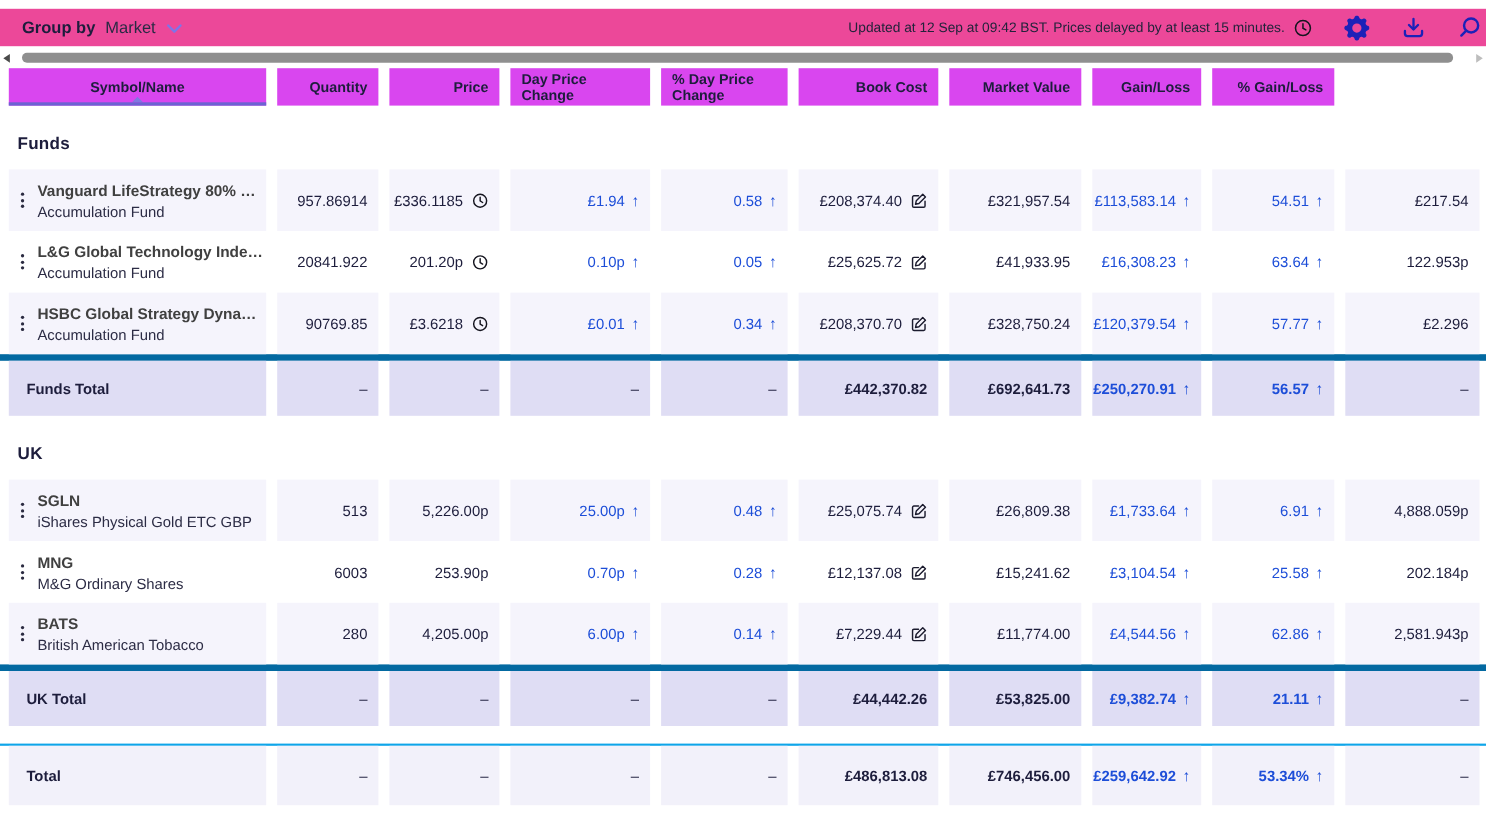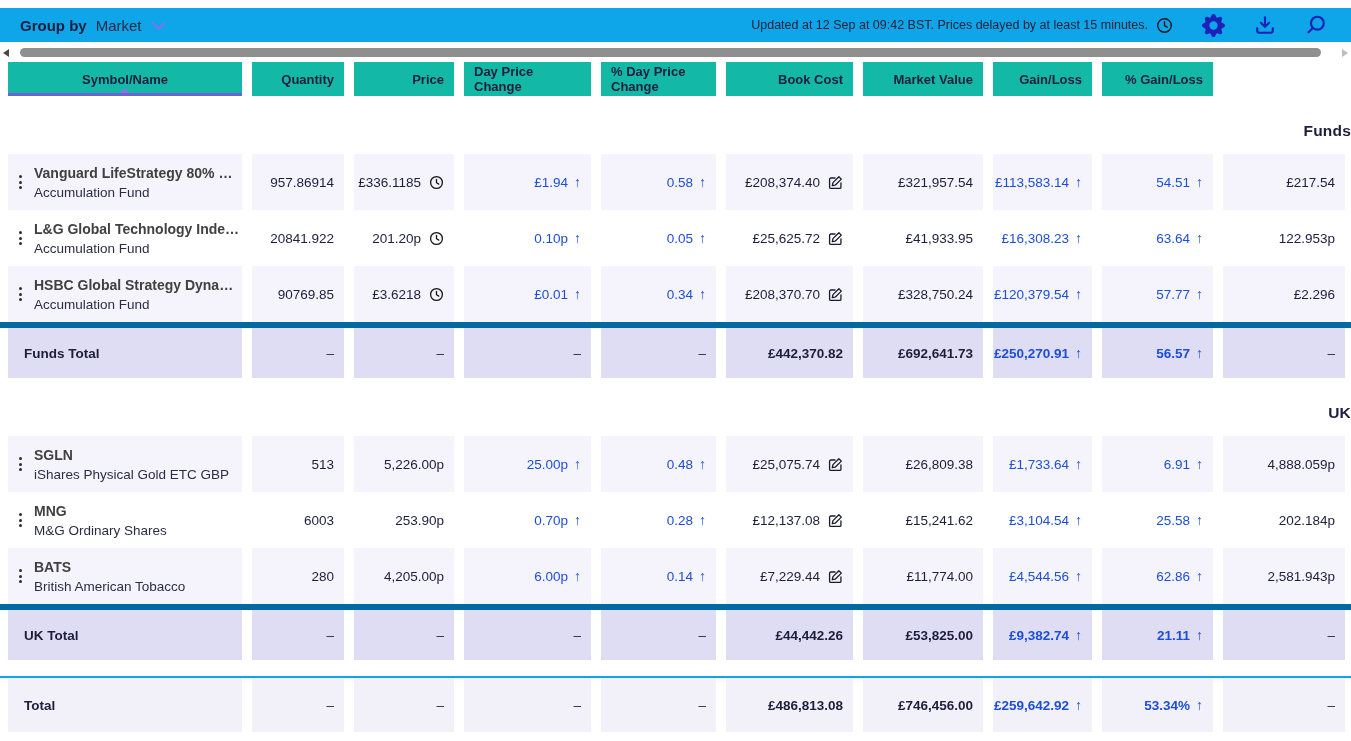--- a/index.html
+++ b/index.html
@@ -4,23 +4,23 @@
 <style>
   * { box-sizing: border-box; }
   html,body { margin:0; padding:0; }
   body {
     width:1351px; height:741px; overflow:hidden;
     background:#fff; color:#1d1d3c;
     font-family:"Liberation Sans", sans-serif;
   }
   
   .topbar {
-    margin-top:8px; height:34px; background:#0ea5e9;
+    margin-top:8px; height:34px; background:#ec4899;
     display:flex; align-items:center; justify-content:space-between;
-    padding:0 24px 0 20px;
+    padding:0 4px 0 20px;
   }
   .groupby { display:flex; align-items:center; gap:9px; cursor:pointer; }
   .gb-label { font-weight:bold; font-size:15px; }
   .gb-value { font-size:15px; color:#2a2a44; }
   .chev { display:flex; margin-top:2px; }
   .top-right { display:flex; align-items:center; gap:29px; }
   .updated-wrap { display:flex; align-items:center; gap:8px; }
   .updated { font-size:12.5px; color:#23233b; }
   .tool-ic { display:flex; cursor:pointer; }
   
@@ -33,34 +33,34 @@
   .sarrow.right { right:3px; border-left:6px solid #bdbdbd; }
   
   .grid {
     display:grid;
     grid-template-columns:234px 92px 100px 127px 115px 127px 120px 99px 111px minmax(110px,1fr);
     column-gap:10px; padding:0 6px 0 8px;
   }
   
   .hrow { margin-top:4px; }
   .hcell {
-    position:relative; height:34px; background:#14b8a6;
+    position:relative; height:34px; background:#d946ef;
     display:flex; align-items:center; justify-content:flex-end;
     padding:0 10px; font-size:13px; font-weight:bold; cursor:pointer;
   }
   .hcell.center { justify-content:center; }
   .hcell.sorted { justify-content:center; }
   .hcell.sorted::after { content:""; position:absolute; left:0; right:0; bottom:0;
                          height:3px; background:#6c63d2; }
   .hcell.sorted::before { content:""; position:absolute; left:50%; bottom:3px;
                           transform:translateX(-50%);
                           border-left:5px solid transparent; border-right:5px solid transparent;
                           border-bottom:5px solid #8178e0; }
   
-  .section-title { font-size:15.5px; font-weight:bold; margin:26px 0 14px 16px; letter-spacing:.2px;text-align:right; }
+  .section-title { font-size:15.5px; font-weight:bold; margin:26px 0 14px 16px; letter-spacing:.2px; }
   .trow { height:56px; }
   .trow .cell {
     display:flex; align-items:center; justify-content:flex-end;
     padding:0 10px; font-size:13.5px; gap:5px; white-space:nowrap;
   }
   .bg-a .cell { background:#f5f4fc; }
   .bg-b .cell { background:#ffffff; }
   .c-sym { justify-content:flex-start !important; padding-left:4px !important; gap:9px; }
   .kebab { display:flex; flex-direction:column; gap:2.5px; padding:5px 7px; cursor:pointer; }
   .kebab i { width:3px; height:3px; border-radius:50%; background:#2a2a40; }

